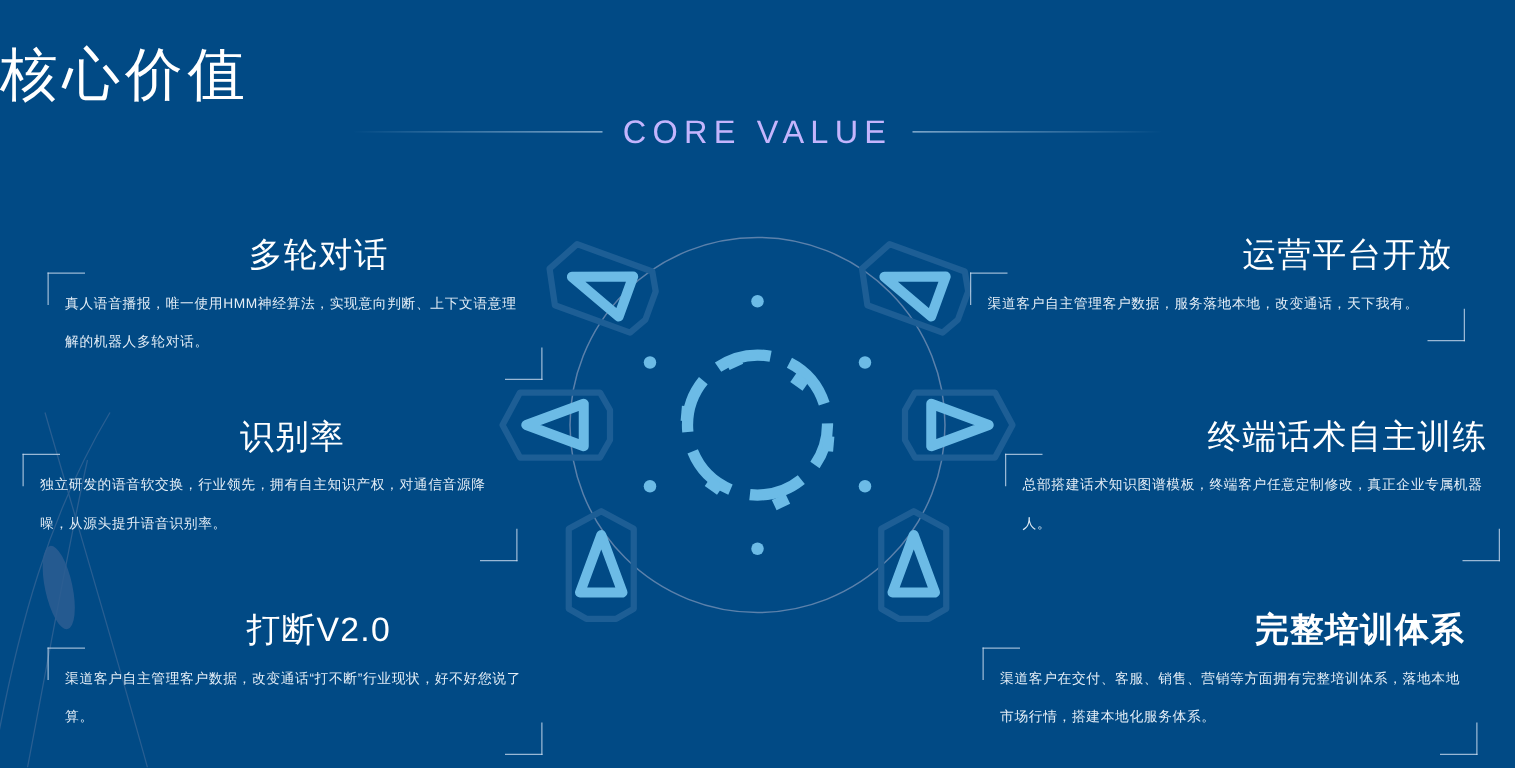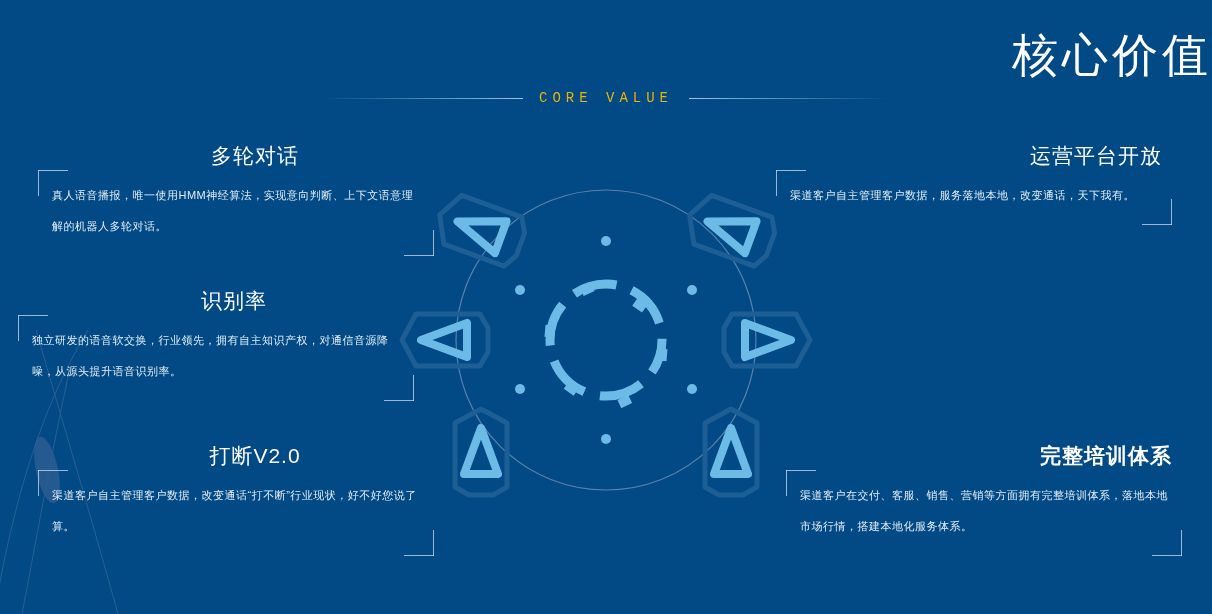--- a/index.html
+++ b/index.html
@@ -12,46 +12,46 @@
   }
 
   #stage { position:absolute; inset:0; width:1212px; height:614px; }
 
   
   .bg-curves { position:absolute; inset:0; width:1212px; height:614px; pointer-events:none; }
 
   
   .header {
     position:absolute; left:0; right:0; top:30px;
-    display:flex; flex-direction:column; align-items:flex-end;font-family:Liberation Mono, monospace;
+    display:flex; flex-direction:column; align-items:flex-start;
   }
   .header-title {
     color:#ffffff; font-size:46px; line-height:58px;
     letter-spacing:4px; font-weight:400; white-space:nowrap;
   }
   .header-sub-row {
     display:flex; align-items:center; justify-content:center;
     width:100%; margin-top:2px;
   }
   .header-rule { height:1px; width:200px; }
   .header-rule.left  { background:linear-gradient(to right, rgba(190,215,238,0) 0%, rgba(190,215,238,.85) 100%); }
   .header-rule.right { background:linear-gradient(to left,  rgba(190,215,238,0) 0%, rgba(190,215,238,.85) 100%); }
   .header-sub {
-    color:#eab308; font-size:14px; letter-spacing:5px;
+    color:#c4b5fd; font-size:26px; letter-spacing:5px;
     padding:0 16px; white-space:nowrap; font-weight:300;
   }
 
   
   .core-graphic { position:absolute; left:383px; top:155px; width:446px; height:370px; }
 
   
   .block { position:absolute; width:372px; }
   .block-title {
-    color:#ffffff; font-size:21px; line-height:36px;
-    letter-spacing:1px; white-space:nowrap; font-weight:400;
+    color:#ffffff; font-size:27px; line-height:36px;
+    letter-spacing:1px; white-space:nowrap; font-weight:400;margin-top:48px;
   }
   .block-body-wrap { position:relative; margin-top:6px; }
   .block-body {
     color:#e3edf6; font-size:11px; line-height:31px;
     letter-spacing:.5px; font-weight:300;
   }
   
   .corner { position:absolute; pointer-events:none; }
   .corner span { position:absolute; background:rgba(205,222,240,.75); }
   .corner.tl { left:-14px; top:-10px; width:30px; height:26px; }
@@ -210,20 +210,34 @@
           <span class="h"></span>
         </div>
       <div class="block-body">渠道客户自主管理客户数据，服务落地本地，改变通话，天下我有。</div>
       <div class="corner br" style="right:-10px;bottom:-14px;">
           <span class="v"></span>
           <span class="h"></span>
         </div>
     </div>
   </div>
 
+  <div class="block right" id="blk-r2">
+    <div class="block-title">终端话术自主训练</div>
+    <div class="block-body-wrap">
+      <div class="corner tl">
+          <span class="v"></span>
+          <span class="h"></span>
+        </div>
+      <div class="block-body">总部搭建话术知识图谱模板，终端客户任意定制修改，真正企业专属机器人。</div>
+      <div class="corner br" style="right:-10px;bottom:-14px;">
+          <span class="v"></span>
+          <span class="h"></span>
+        </div>
+    </div>
+  </div>
 
   <div class="block right" id="blk-r3">
     <div class="block-title">完整培训体系</div>
     <div class="block-body-wrap">
       <div class="corner tl">
           <span class="v"></span>
           <span class="h"></span>
         </div>
       <div class="block-body">渠道客户在交付、客服、销售、营销等方面拥有完整培训体系，落地本地市场行情，搭建本地化服务体系。</div>
       <div class="corner br" style="right:-10px;bottom:-14px;">

